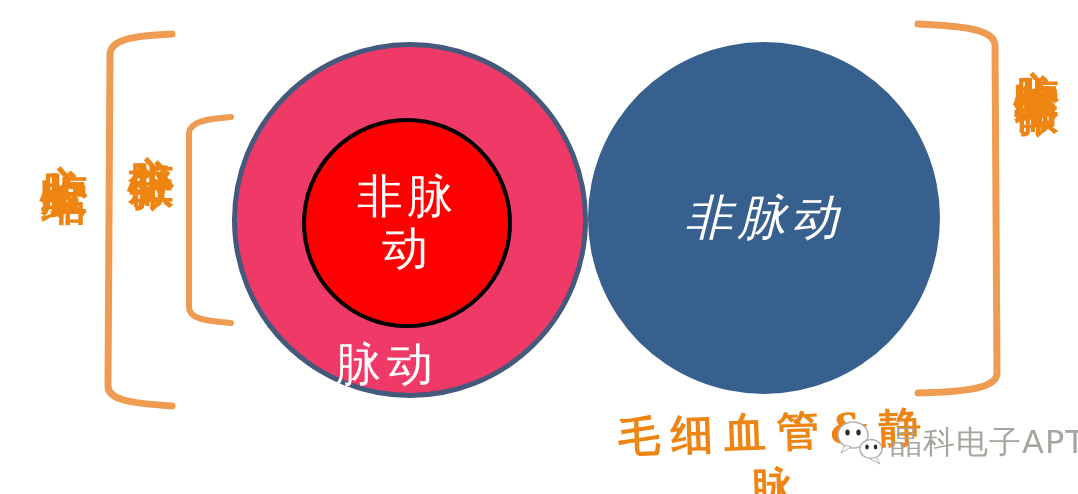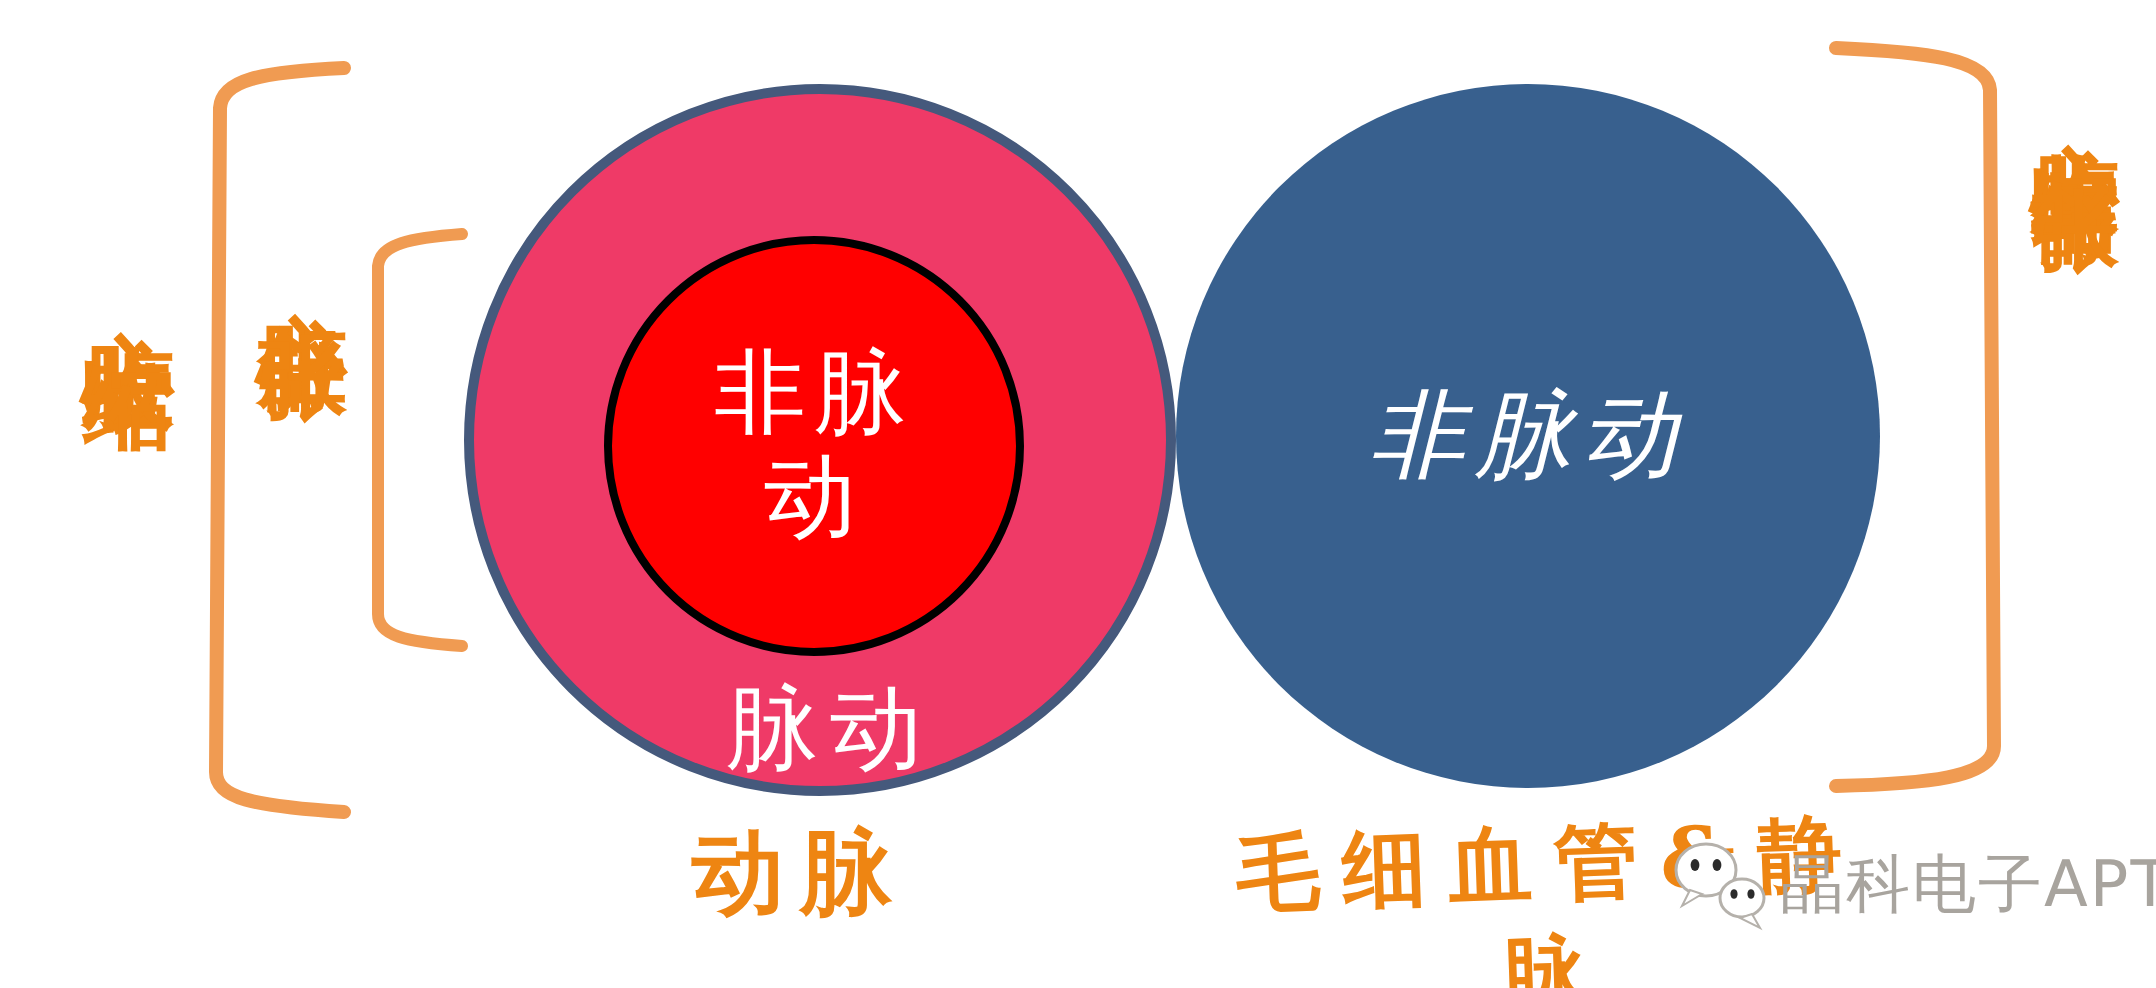--- a/index.html
+++ b/index.html
@@ -38,21 +38,21 @@
     display:flex; align-items:center; justify-content:center;font-style:italic;
   }
   .red-core-text{
     color:var(--circle-text); font-size:46px; line-height:1.12;
     text-align:center; letter-spacing:4px;
   }
   .red-core-text span{display:block;}
   .ring-label{
     position:absolute; left:335px; top:334px; width:160px;
     color:var(--circle-text); font-size:46px; letter-spacing:6px;
-    text-align:center;
+    text-align:left;
   }
   .blue-label{
     color:var(--circle-text); font-size:48px; letter-spacing:5px;
   }
   .caption{
     position:absolute; color:var(--orange-text); font-weight:700;
     text-align:center;
   }
   .caption.left-caption{left:280px; top:406px; width:240px; font-size:46px; letter-spacing:8px;}
   .caption.right-caption{left:596px; top:404px; width:360px; font-size:42px; letter-spacing:11px; transform:rotate(-2deg);}
@@ -91,21 +91,20 @@
       </div>
     </div>
   </div>
 
   <div class="ring-label">脉动</div>
 
   <div class="circle blue">
     <div class="blue-label">非脉动</div>
   </div>
 
-  <div class="caption left-caption">动脉</div>
 
   <div class="caption right-caption">毛细血管&amp;静脉</div>
 
   <div class="vlabel right-side">心脏收缩与舒张</div>
 
   <div class="watermark">
     <svg class="wechat-icon" width="50" height="46" viewBox="0 0 50 46">
       <g>
         <ellipse cx="17" cy="15" rx="15" ry="13" fill="#FFFFFF" stroke="#B5B1AB" stroke-width="1.5"></ellipse>
         <path d="M 9 25 L 5 33 L 15 27 Z" fill="#FFFFFF" stroke="#B5B1AB" stroke-width="1"></path>

